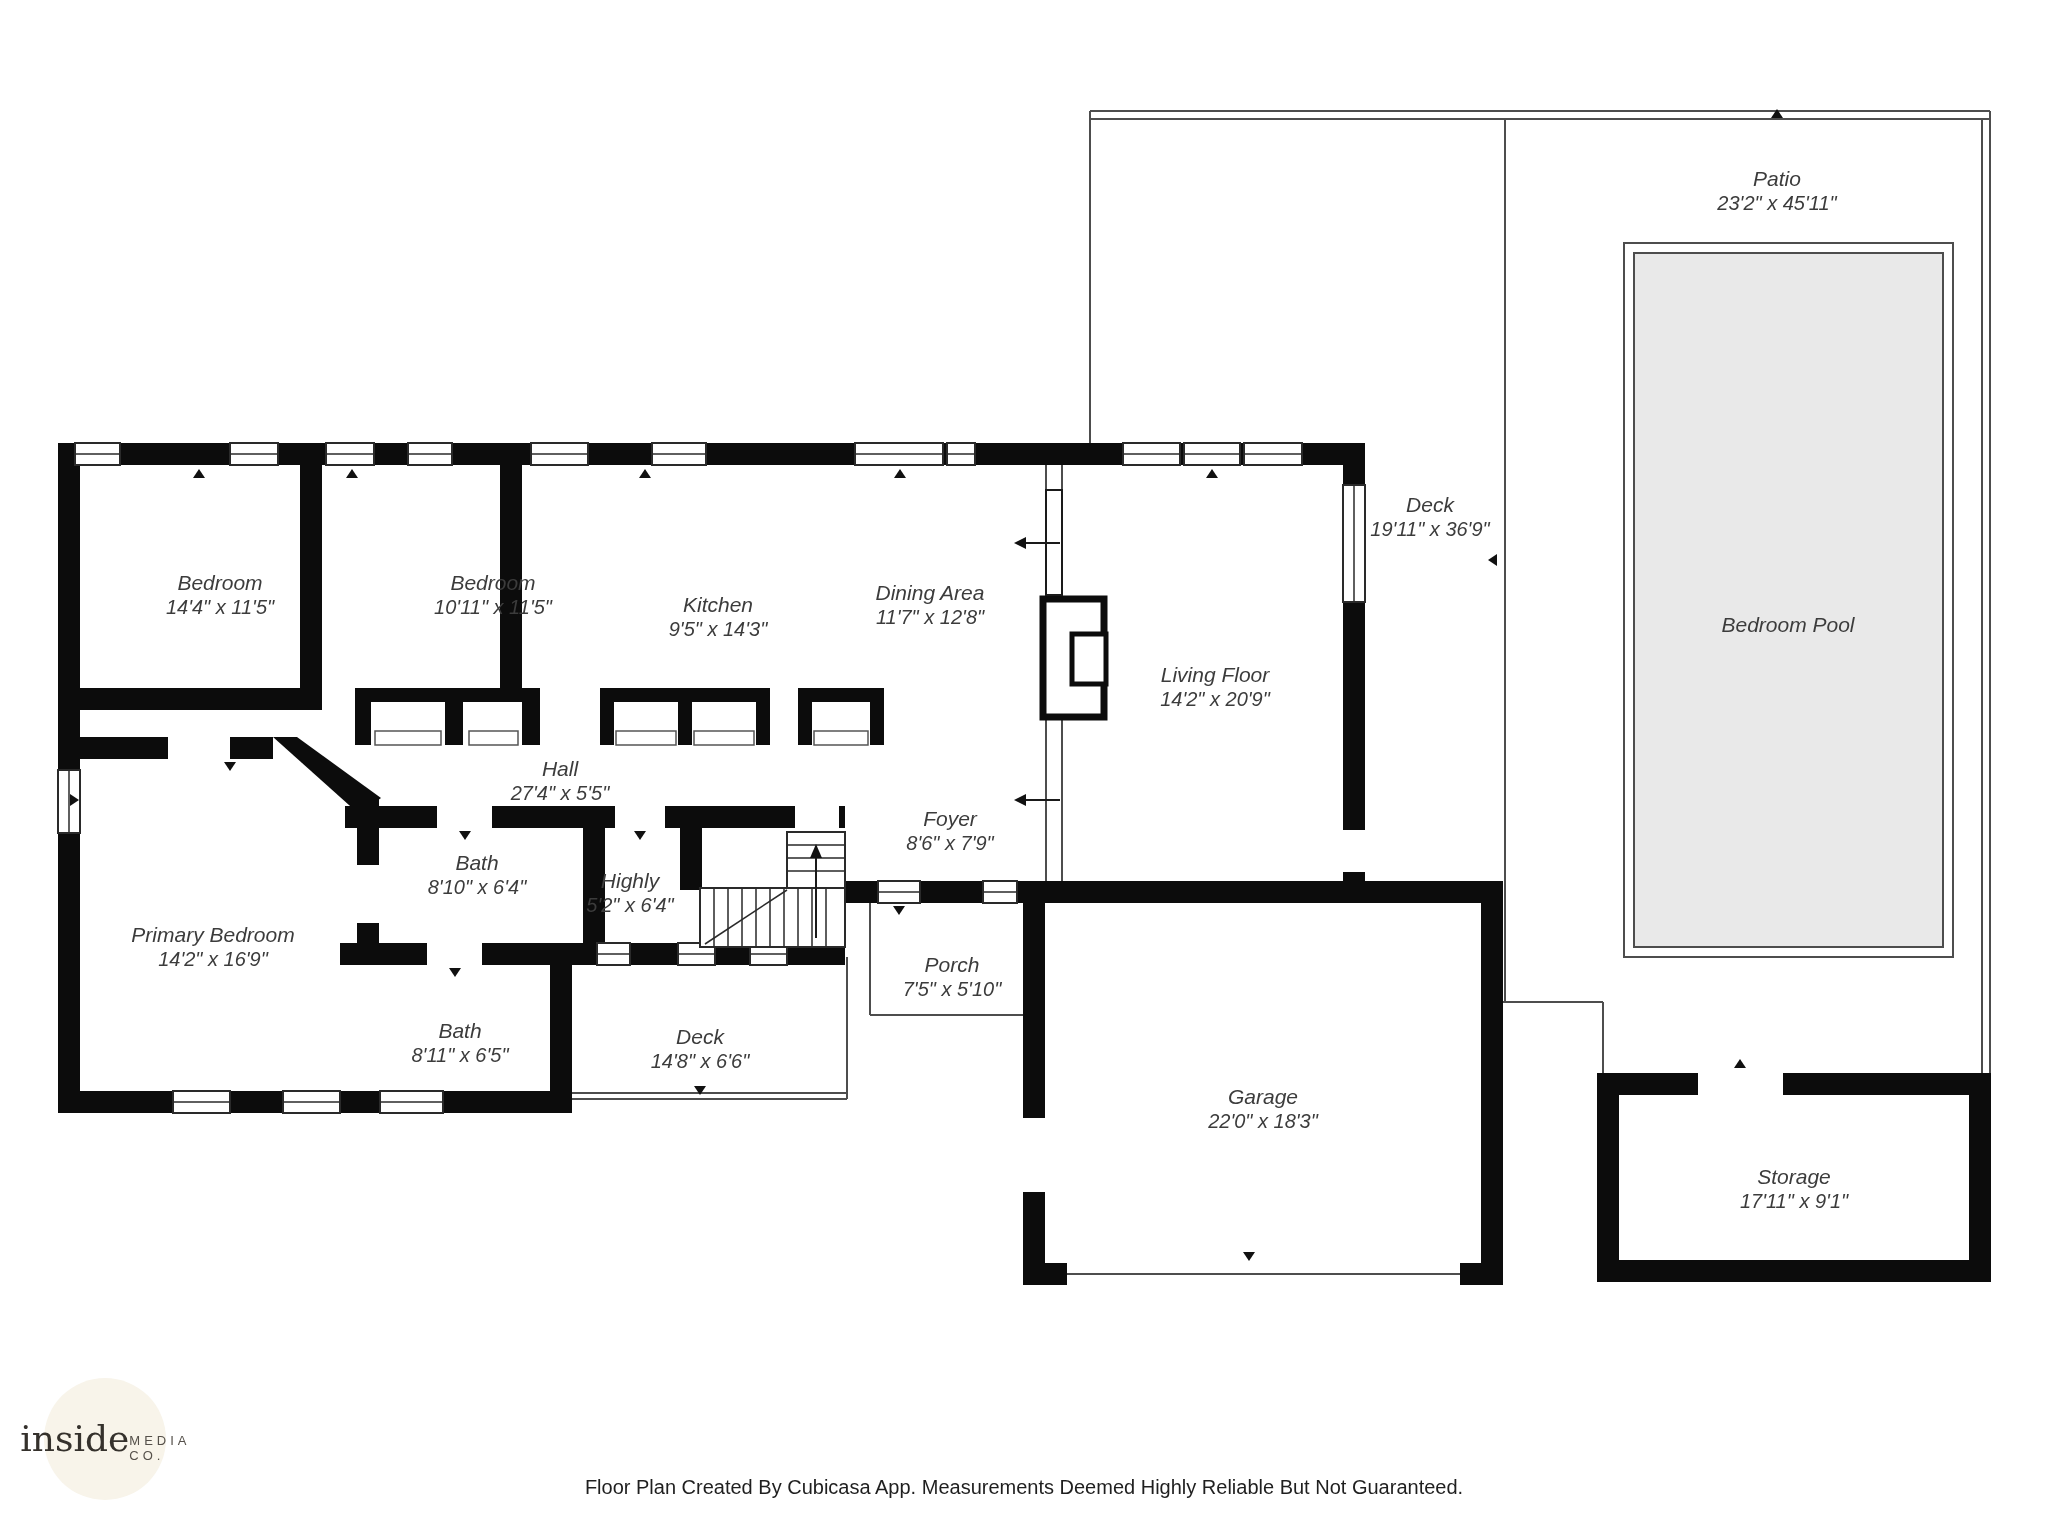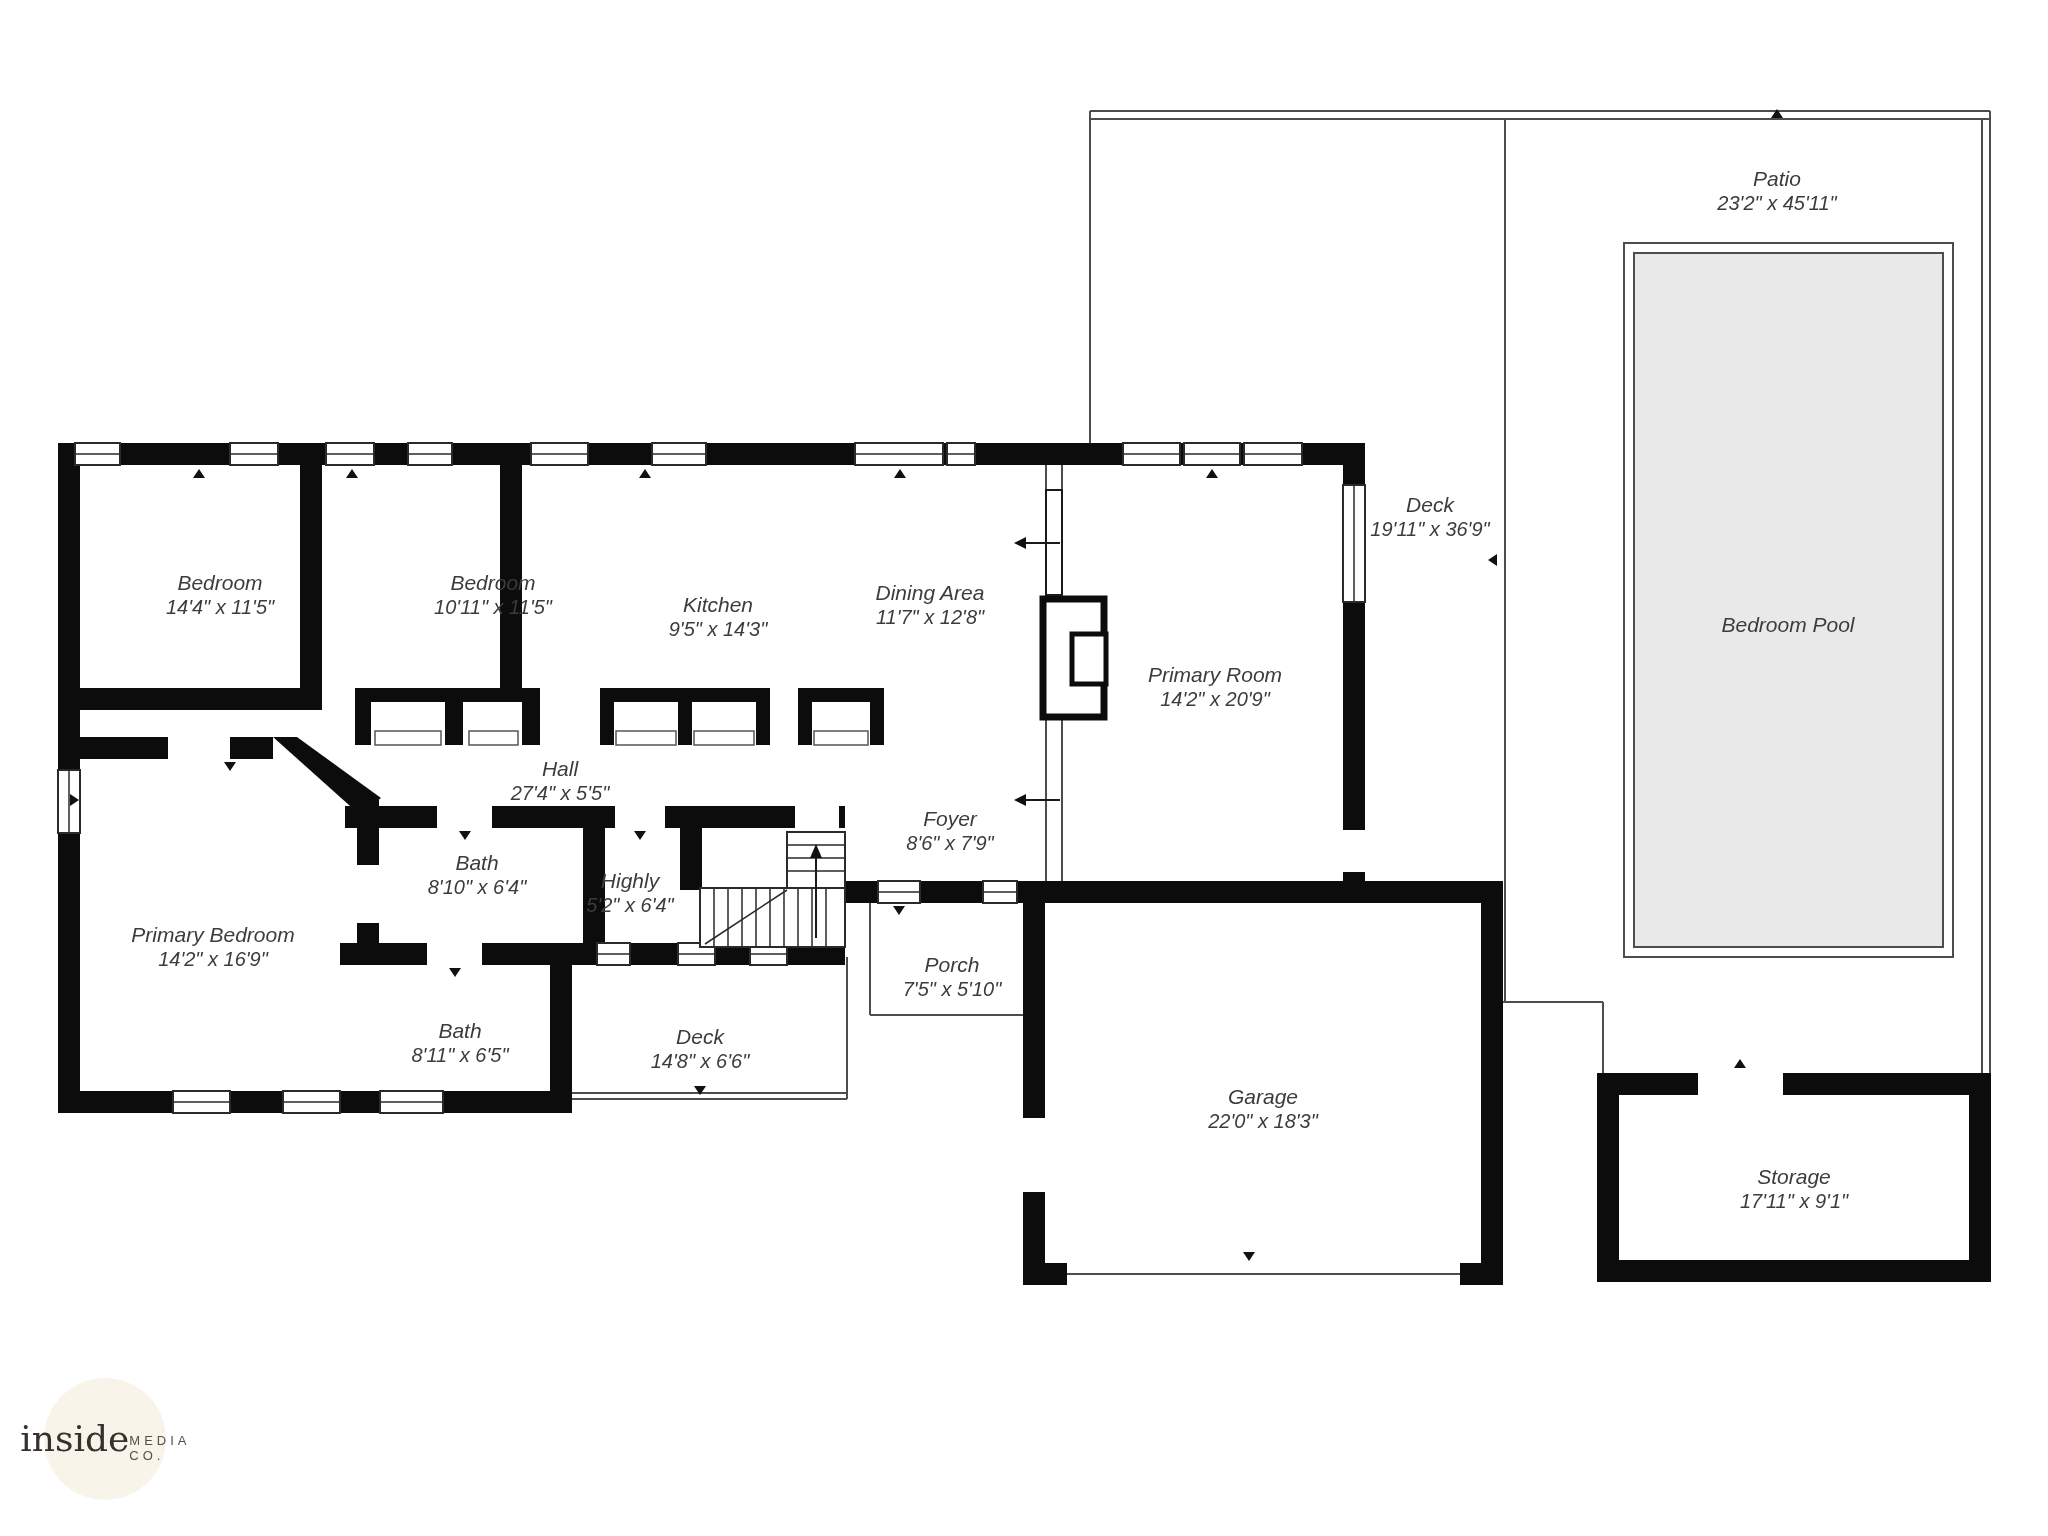--- a/index.html
+++ b/index.html
@@ -267,21 +267,21 @@
     </div>
 <div class="room-label" style="left:718px;top:592px">
       <div>Kitchen</div>
       <div class="dims">9'5" x 14'3"</div>
     </div>
 <div class="room-label" style="left:930px;top:580px">
       <div>Dining Area</div>
       <div class="dims">11'7" x 12'8"</div>
     </div>
 <div class="room-label" style="left:1215px;top:662px">
-      <div>Primary Room</div>
+      <div>Living Floor</div>
       <div class="dims">14'2" x 20'9"</div>
     </div>
 <div class="room-label" style="left:1430px;top:492px">
       <div>Deck</div>
       <div class="dims">19'11" x 36'9"</div>
     </div>
 <div class="room-label" style="left:1777px;top:166px">
       <div>Patio</div>
       <div class="dims">23'2" x 45'11"</div>
     </div>
@@ -327,14 +327,15 @@
 <div class="room-label" style="left:1794px;top:1164px">
       <div>Storage</div>
       <div class="dims">17'11" x 9'1"</div>
     </div>
 
 <div class="logo">
   <div class="l1">inside</div>
   <div class="l2">MEDIA CO.</div>
 </div>
 
+<div class="footer">Floor Plan Created By Cubicasa App. Measurements Deemed Highly Reliable But Not Guaranteed.</div>
 
 </div>
 
 </body></html>

